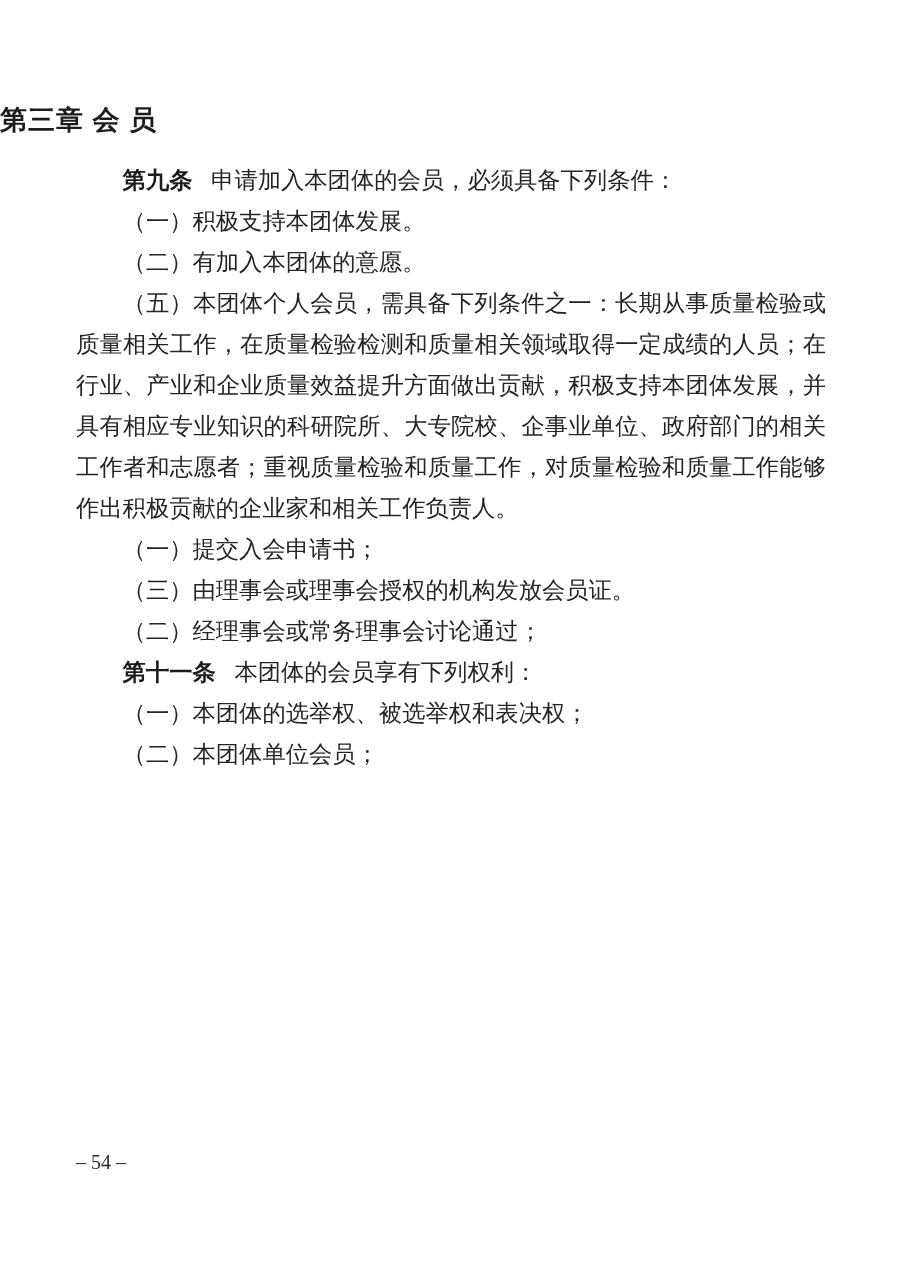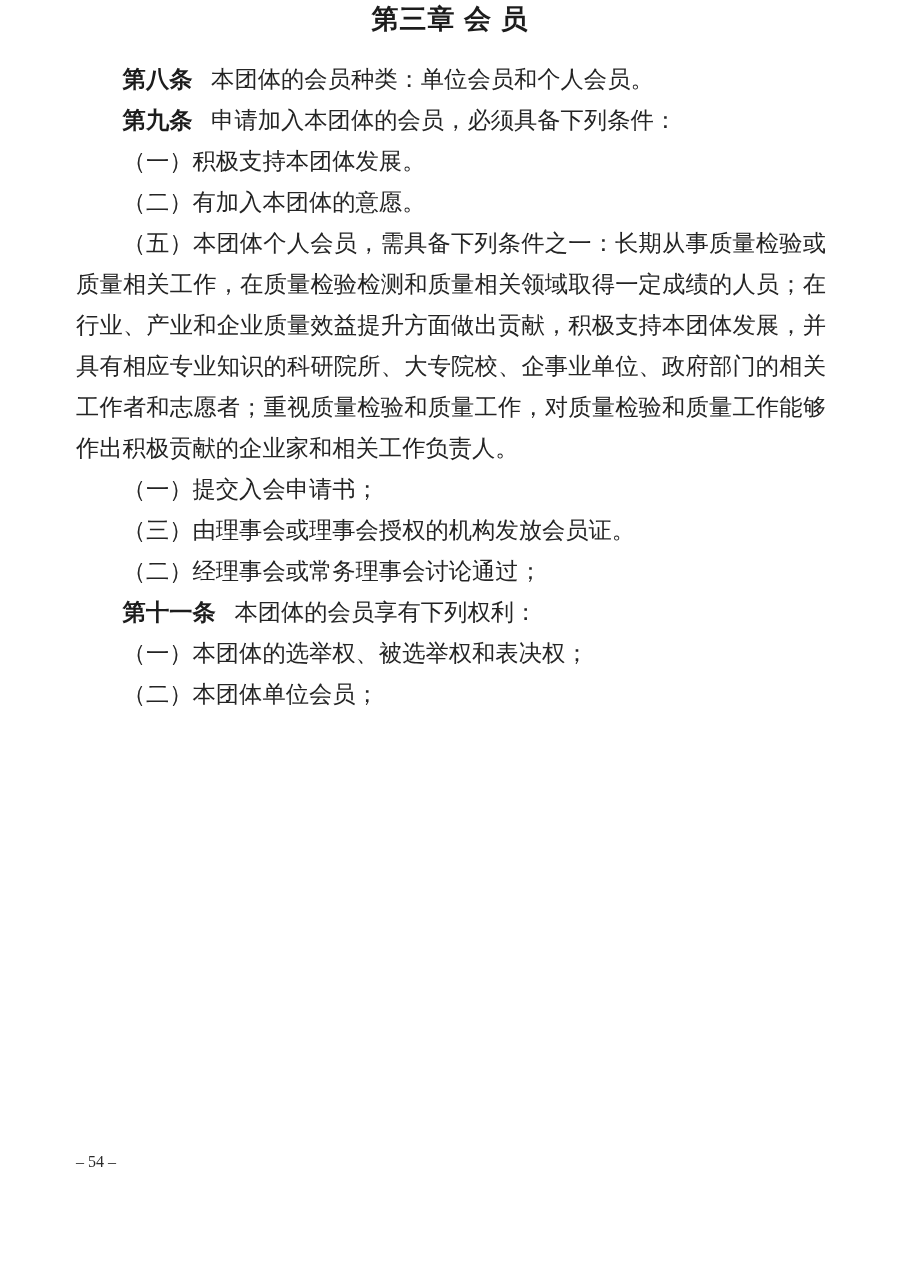--- a/index.html
+++ b/index.html
@@ -11,21 +11,22 @@
     position: relative;
     width: 900px;
     height: 1273px;
     background: #ffffff;
     color: #242424;
     font-family: "Liberation Serif", "DejaVu Serif", serif;
     overflow: hidden;
   }
   .chapter-title {
     margin: 0;
-    text-align: center;
+    padding-top: 101px;
+    text-align: left;
     font-family: "Liberation Sans", "DejaVu Sans", sans-serif;
     font-weight: bold;
     font-size: 27px;
     line-height: 38px;
     letter-spacing: 1px;
     color: #1c1c1c;
   }
   .body-text {
     margin-top: 21px;
     padding: 0 74px 0 76px;
@@ -40,36 +41,35 @@
   .article-label {
     font-family: "Liberation Sans", "DejaVu Sans", sans-serif;
     font-weight: bold;
     color: #1c1c1c;
     margin-right: 0.8em;
   }
   .footer {
     position: absolute;
     left: 76px;
     top: 1150px;
-    font-size: 16px;
+    font-size: 20px;
     line-height: 24px;
     color: #2a2a2a;
     font-family: "Liberation Serif", "DejaVu Serif", serif;
   }
 </style>
 </head>
 <body>
 
 <div class="page">
 
   <h1 class="chapter-title">第三章 会 员</h1>
 
   <div class="body-text">
 
-    <p class="para"><span class="article-label">第八条</span><span class="para-text">本团体的会员种类：单位会员和个人会员。</span></p>
 
     <p class="para"><span class="article-label">第九条</span><span class="para-text">申请加入本团体的会员，必须具备下列条件：</span></p>
 
     <p class="para"><span class="para-text">（一）积极支持本团体发展。</span></p>
 
     <p class="para"><span class="para-text">（二）有加入本团体的意愿。</span></p>
 
 
 
     <p class="para"><span class="para-text">（五）本团体个人会员，需具备下列条件之一：长期从事质量检验或质量相关工作，在质量检验检测和质量相关领域取得一定成绩的人员；在行业、产业和企业质量效益提升方面做出贡献，积极支持本团体发展，并具有相应专业知识的科研院所、大专院校、企事业单位、政府部门的相关工作者和志愿者；重视质量检验和质量工作，对质量检验和质量工作能够作出积极贡献的企业家和相关工作负责人。</span></p>

